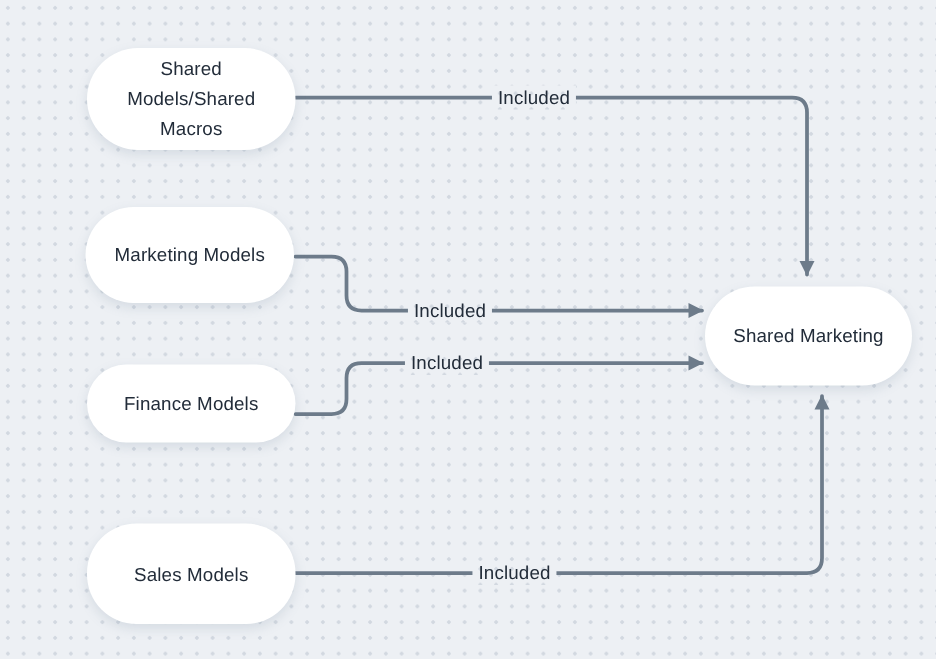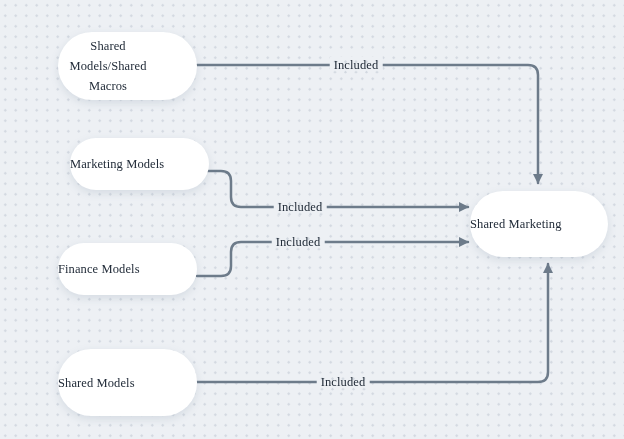--- a/index.html
+++ b/index.html
@@ -10,51 +10,50 @@
     width: 624px;
     height: 439px;
     overflow: hidden;
     font-family: "Liberation Sans", "DejaVu Sans", sans-serif;
   }
   .dotbg {
     background-color: #edf0f4;
     background-image: radial-gradient(circle, #d2d8e0 1px, rgba(0,0,0,0) 1.4px);
     background-size: 10.5px 10.5px;
     background-attachment: fixed;
-    font-family: Liberation Serif, serif;
   }
   .canvas {
     position: relative;
     width: 624px;
     height: 439px;
   }
   .edges-layer {
     position: absolute;
     left: 0;
     top: 0;
     width: 624px;
     height: 439px;
     pointer-events: none;
   }
   .node {
     position: absolute;
     background: #ffffff;
     box-shadow: 0 3px 8px rgba(108, 125, 147, 0.18);
     display: flex;
     align-items: center;
-    justify-content: flex-start;
+    justify-content: center;
     text-align: center;
     color: #222c39;
     font-size: 12.5px;
     font-weight: 500;
     line-height: 20px;
     letter-spacing: 0.1px;
   }
   .node-1 { left: 58px;  top: 32px;  width: 139px; height: 68px; border-radius: 34px; }
-  .node-2 { left: 70px;  top: 138px; width: 139px; height: 52px; border-radius: 32px; }
+  .node-2 { left: 57px;  top: 138px; width: 139px; height: 64px; border-radius: 32px; }
   .node-3 { left: 58px;  top: 243px; width: 139px; height: 52px; border-radius: 33px; }
   .node-4 { left: 58px;  top: 349px; width: 139px; height: 67px; border-radius: 33px; }
   .node-5 { left: 470px; top: 191px; width: 138px; height: 66px; border-radius: 33px; }
   .node .wrap-label {
     display: inline-block;
     max-width: 100px;
   }
   .edge-label {
     position: absolute;
     transform: translate(-50%, -50%);
@@ -99,21 +98,21 @@
 
   <div class="node node-2">
     <span>Marketing Models</span>
   </div>
 
   <div class="node node-3">
     <span>Finance Models</span>
   </div>
 
   <div class="node node-4">
-    <span>Shared Models</span>
+    <span>Sales Models</span>
   </div>
 
   <div class="node node-5">
     <span>Shared Marketing</span>
   </div>
 
   <div class="edge-label edge-label-1 dotbg">Included</div>
   <div class="edge-label edge-label-2 dotbg">Included</div>
   <div class="edge-label edge-label-3 dotbg">Included</div>
   <div class="edge-label edge-label-4 dotbg">Included</div>

